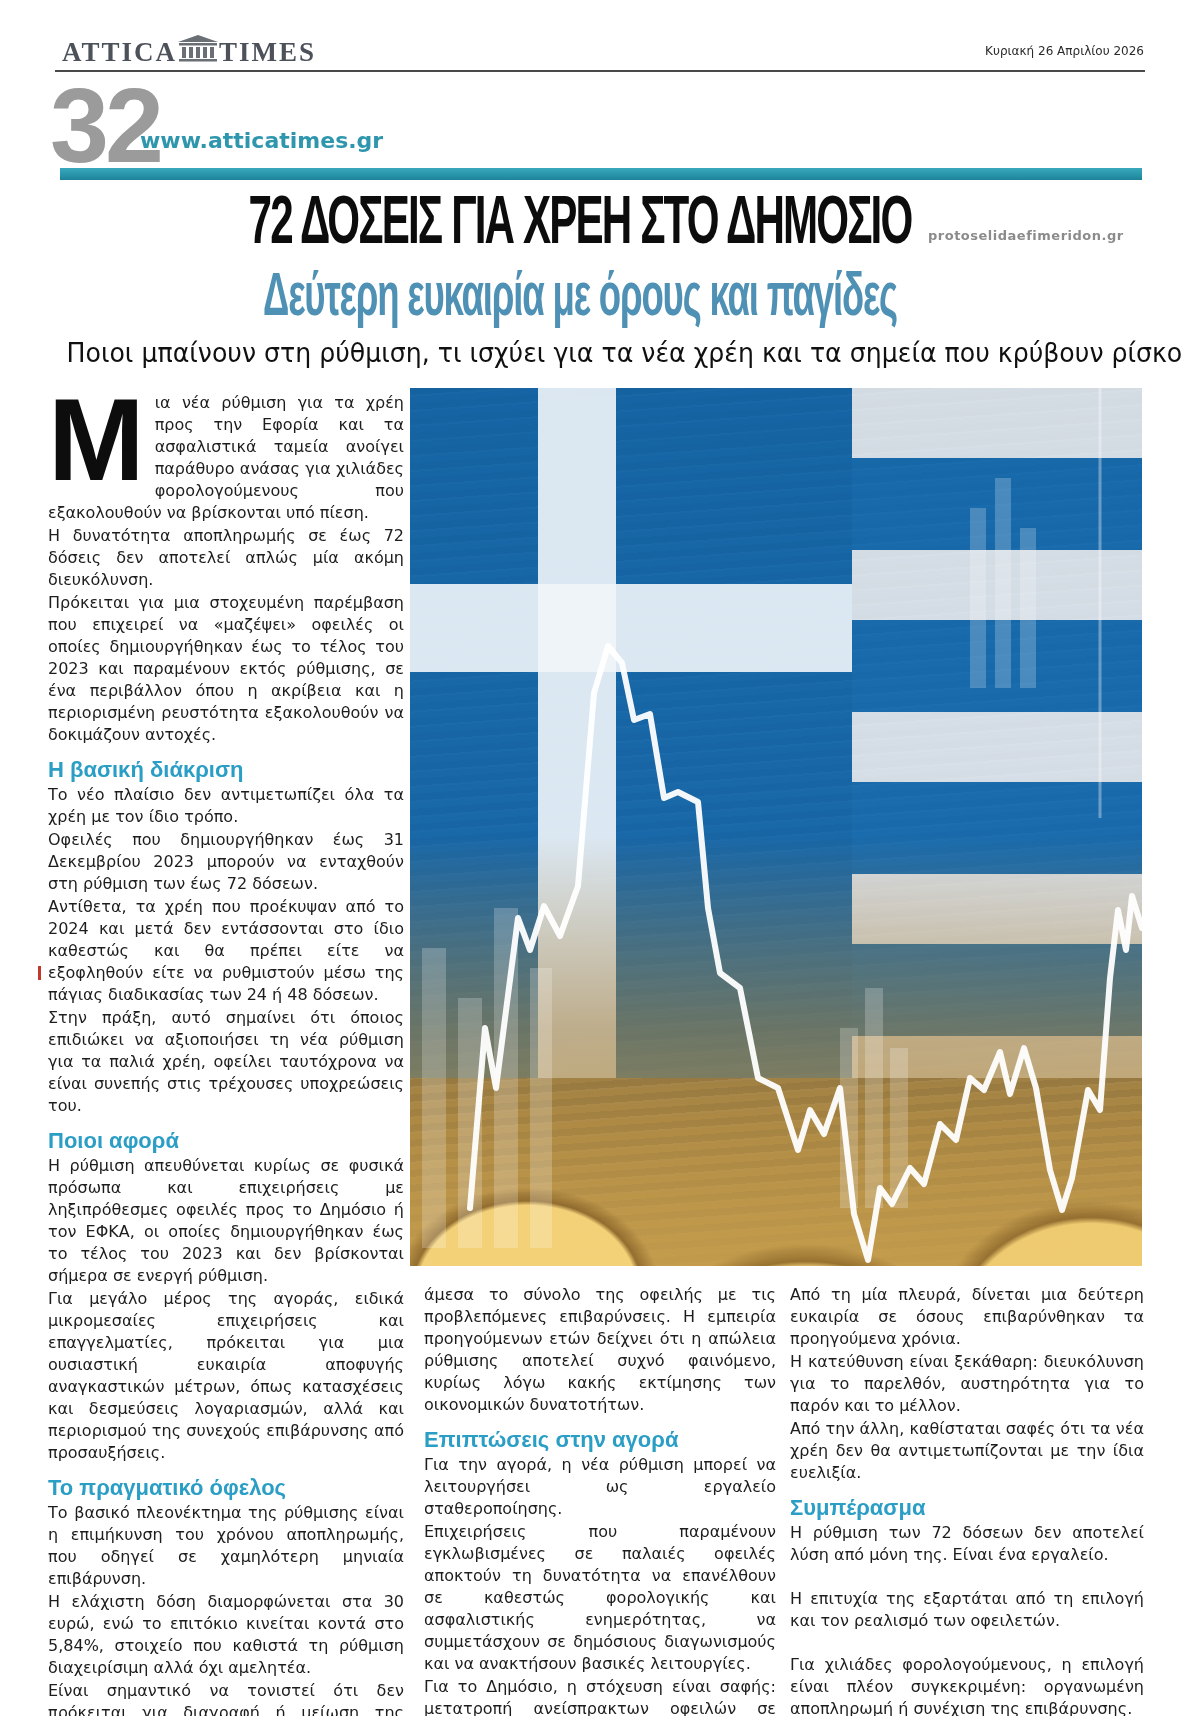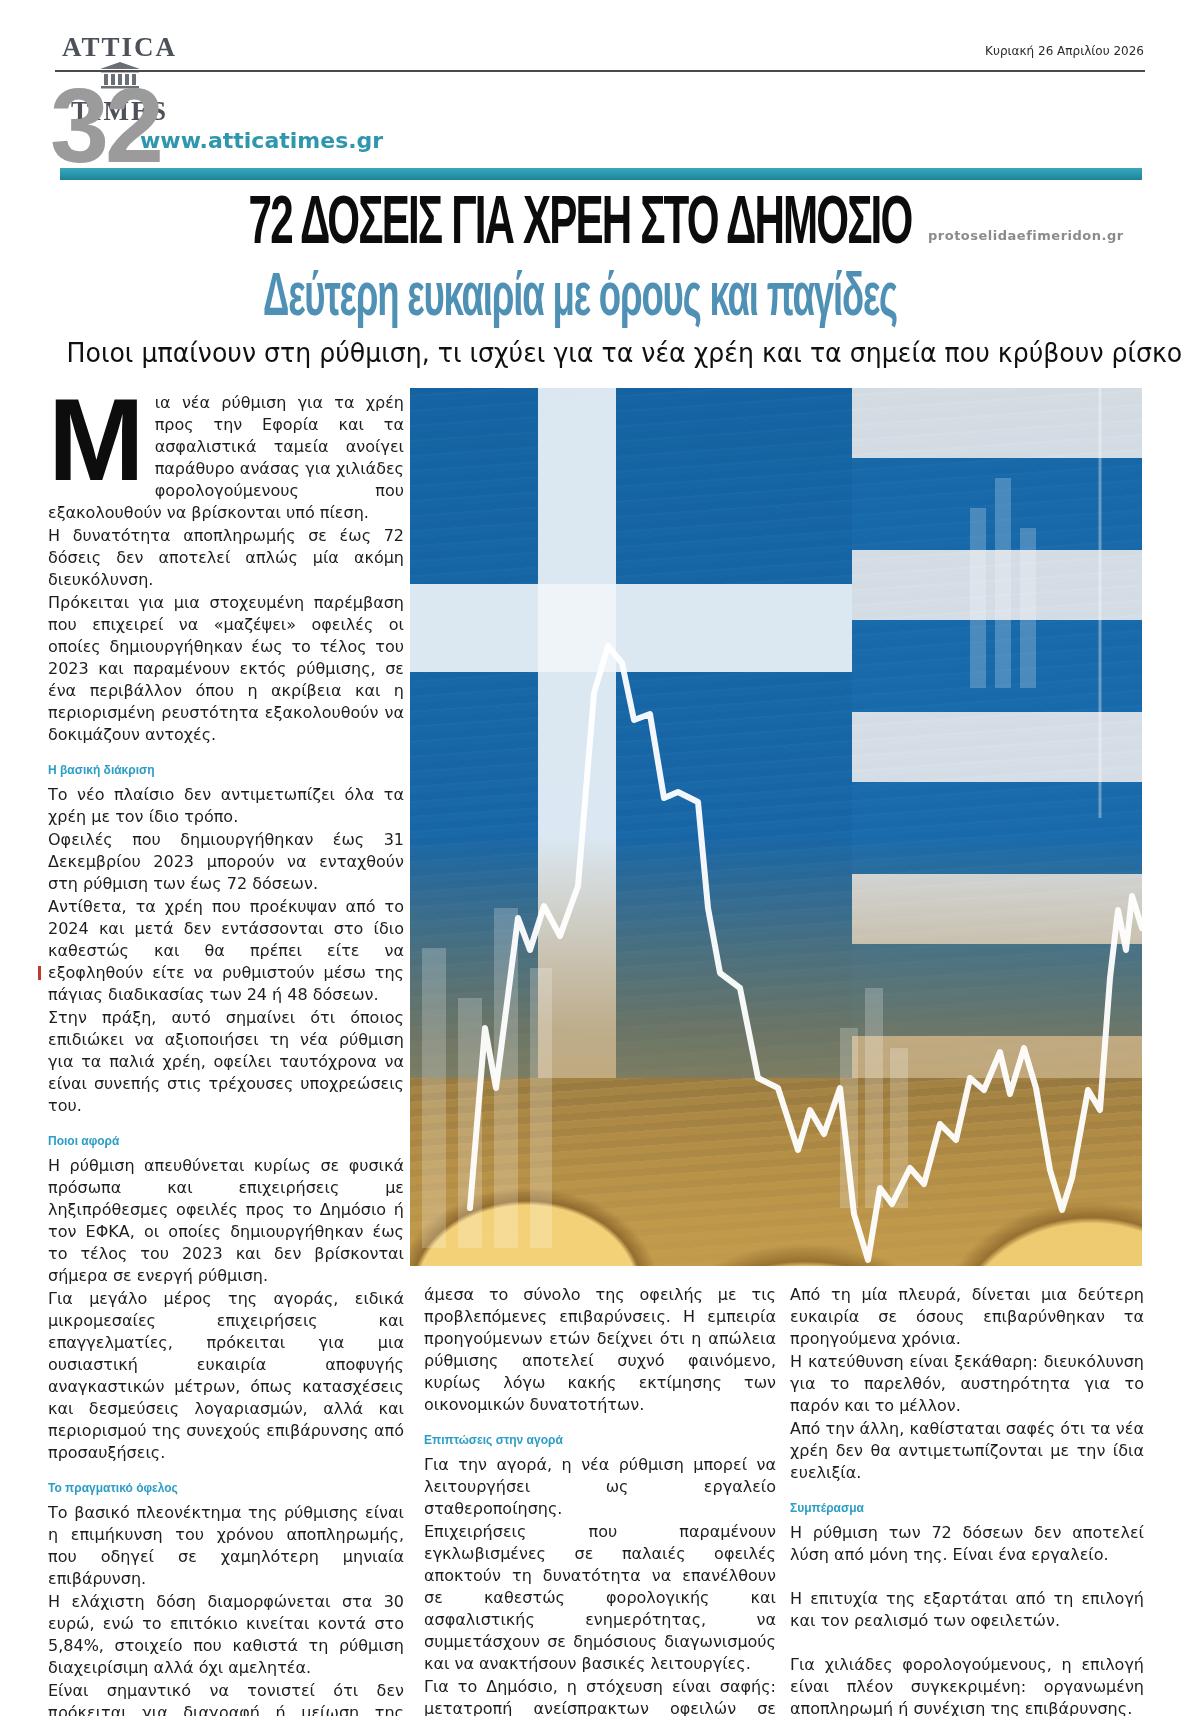--- a/index.html
+++ b/index.html
@@ -1,20 +1,20 @@
 <!DOCTYPE html>
 <html><head>
 <meta charset="utf-8">
 <style>
   html,body{margin:0;padding:0;background:#e8e8e8;}
   .page{position:relative;width:1200px;height:1716px;background:#ffffff;margin:0 auto;overflow:hidden;
         font-family:"DejaVu Sans",sans-serif;color:#1c1c1c;}
   
   .masthead{position:absolute;top:34px;left:62px;display:flex;align-items:center;
-            font-family:"Liberation Serif",serif;font-weight:bold;font-size:27px;color:#4d525a;letter-spacing:2px;flex-direction:column;}
+            font-family:"Liberation Serif",serif;font-weight:bold;font-size:27px;color:#4d525a;letter-spacing:2px;}
   .masthead .mword{line-height:1;}
   .issue-date{position:absolute;top:44px;right:56px;font-size:12px;color:#2b2b2b;}
   .header-rule{position:absolute;top:70px;left:55px;width:1090px;height:2px;background:#4a4a4a;}
   .page-number{position:absolute;top:72px;left:50px;font-family:"Liberation Sans",sans-serif;
                font-weight:700;font-size:106px;line-height:1;color:#9b9b9b;letter-spacing:-4px;}
   .site-url{position:absolute;top:128px;left:140px;font-size:22px;font-weight:bold;color:#2e96ad;}
   .teal-bar{position:absolute;top:168px;left:60px;width:1082px;height:12px;
             background:linear-gradient(180deg,#3aa8bc 0%,#2490a6 70%,#1f8196 100%);}
   
   .headline-main{position:absolute;top:184px;left:20px;width:1120px;text-align:center;
@@ -23,21 +23,21 @@
   .headline-sub{position:absolute;top:262px;left:20px;width:1120px;text-align:center;
                 font-family:"Liberation Sans",sans-serif;font-weight:900;font-size:61px;line-height:1.05;
                 color:#4f90b5;letter-spacing:-2px;transform:scaleX(0.60);transform-origin:50% 50%;white-space:nowrap;}
   .watermark{position:absolute;top:220px;left:928px;font-size:13px;font-weight:bold;color:#8b8b8b;letter-spacing:0.5px;margin-top:8px;}
   .lead{position:absolute;top:338px;left:50px;width:1100px;text-align:center;font-size:26px;color:#101010;
         transform:scaleX(0.97);transform-origin:50% 50%;white-space:nowrap;}
   
   .col{position:absolute;text-align:justify;font-size:16px;line-height:22px;color:#1d1d1d;}
   .col p{margin:0 0 1px 0;}
   .col p.gap{margin-top:22px;}
-  .subhead{margin:13px 0 3px 0;font-size:12px;line-height:22px;font-weight:bold;color:#2b9ec6;
+  .subhead{margin:13px 0 3px 0;font-size:22px;line-height:22px;font-weight:bold;color:#2b9ec6;
            font-family:"Liberation Sans",sans-serif;text-align:left;}
   .dropcap{float:left;font-family:"Liberation Sans",sans-serif;font-weight:bold;font-size:116px;
            line-height:88px;color:#0d0d0d;margin:4px 10px 0 0;}
   .edge-mark{position:absolute;left:38px;top:966px;width:3px;height:14px;background:#c0392b;}
   
   .photo{position:absolute;left:410px;top:388px;width:732px;height:878px;overflow:hidden;
          background:
            repeating-linear-gradient(176deg, rgba(8,22,42,0.22) 0 7px, rgba(205,218,232,0.10) 7px 9px, rgba(8,22,42,0) 9px 15px),
            linear-gradient(180deg,#223f5e 0%,#2b4d72 30%,#37547a 52%,#6b6a58 70%,#9c8048 84%,#c3a055 100%);}
   .photo .canton{position:absolute;left:0;top:0;width:442px;height:690px;background:rgba(19,108,178,0.82);}

